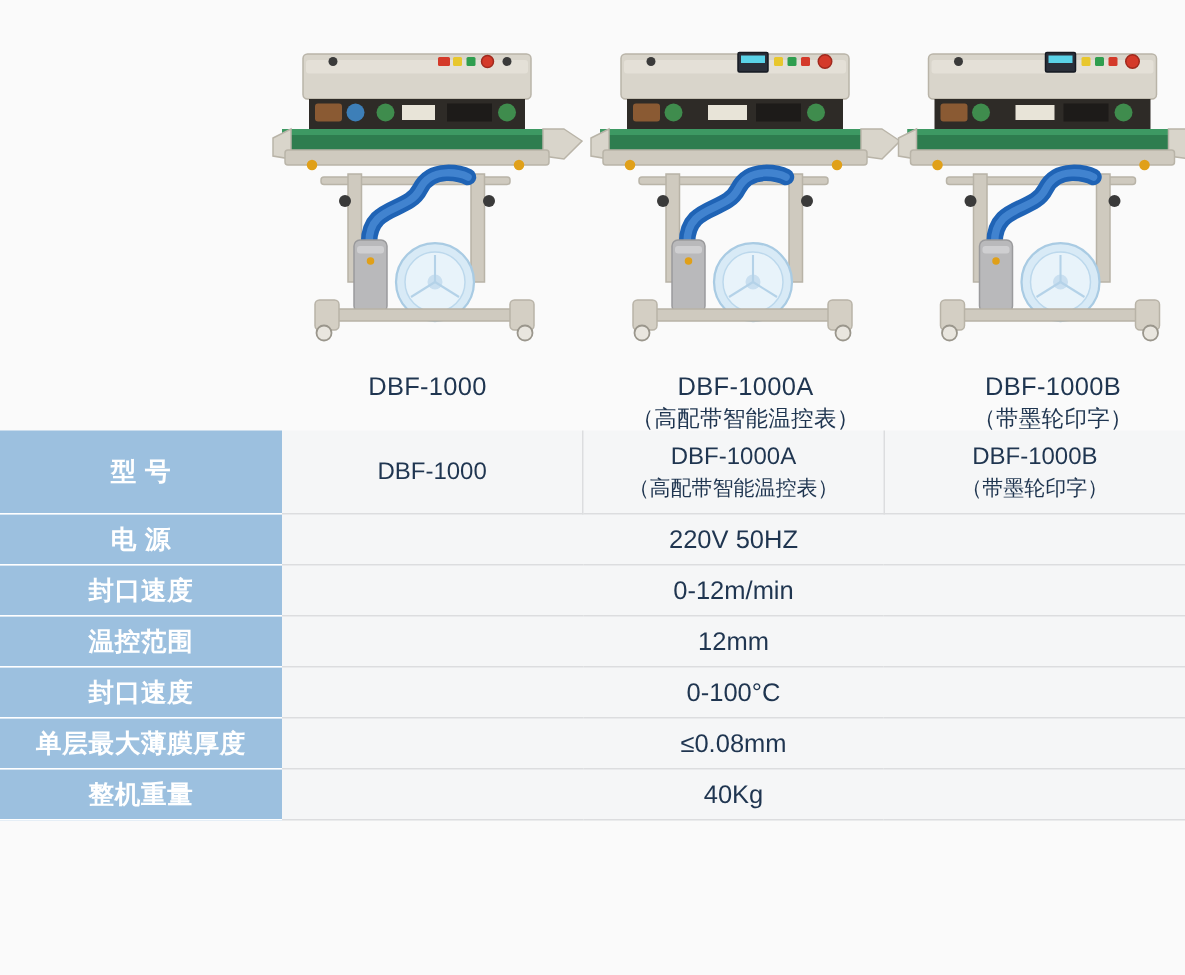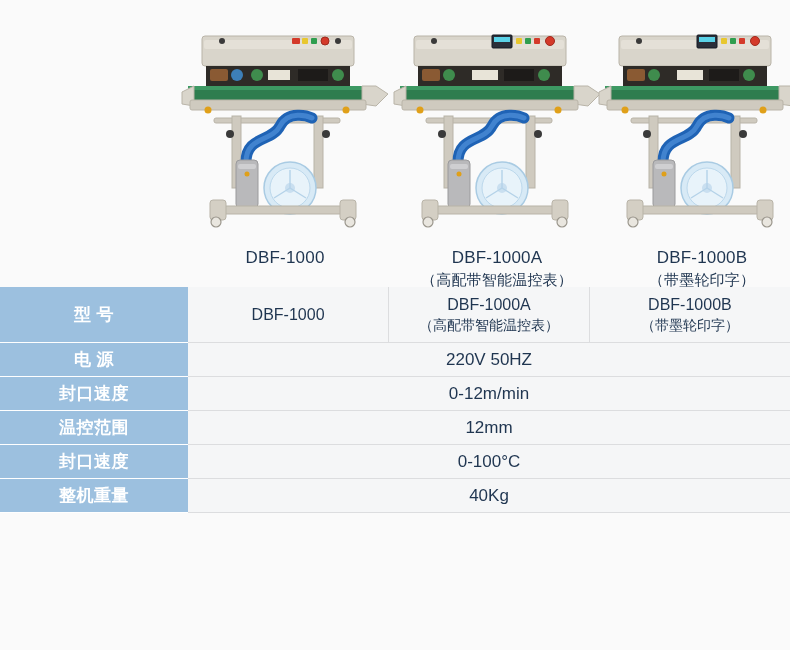--- a/index.html
+++ b/index.html
@@ -321,19 +321,23 @@
     </tr>
     <tr>
       <td class="label-cell">温控范围</td>
       <td class="value-cell" colspan="3">12mm</td>
     </tr>
     <tr>
       <td class="label-cell">封口速度</td>
       <td class="value-cell" colspan="3">0-100°C</td>
     </tr>
     <tr>
+      <td class="label-cell">单层最大薄膜厚度</td>
+      <td class="value-cell" colspan="3">≤0.08mm</td>
+    </tr>
+    <tr>
       <td class="label-cell">整机重量</td>
       <td class="value-cell" colspan="3">40Kg</td>
     </tr>
   </tbody>
 </table>
 
 <div class="table-foot-gap"></div>
 
 </body></html>

